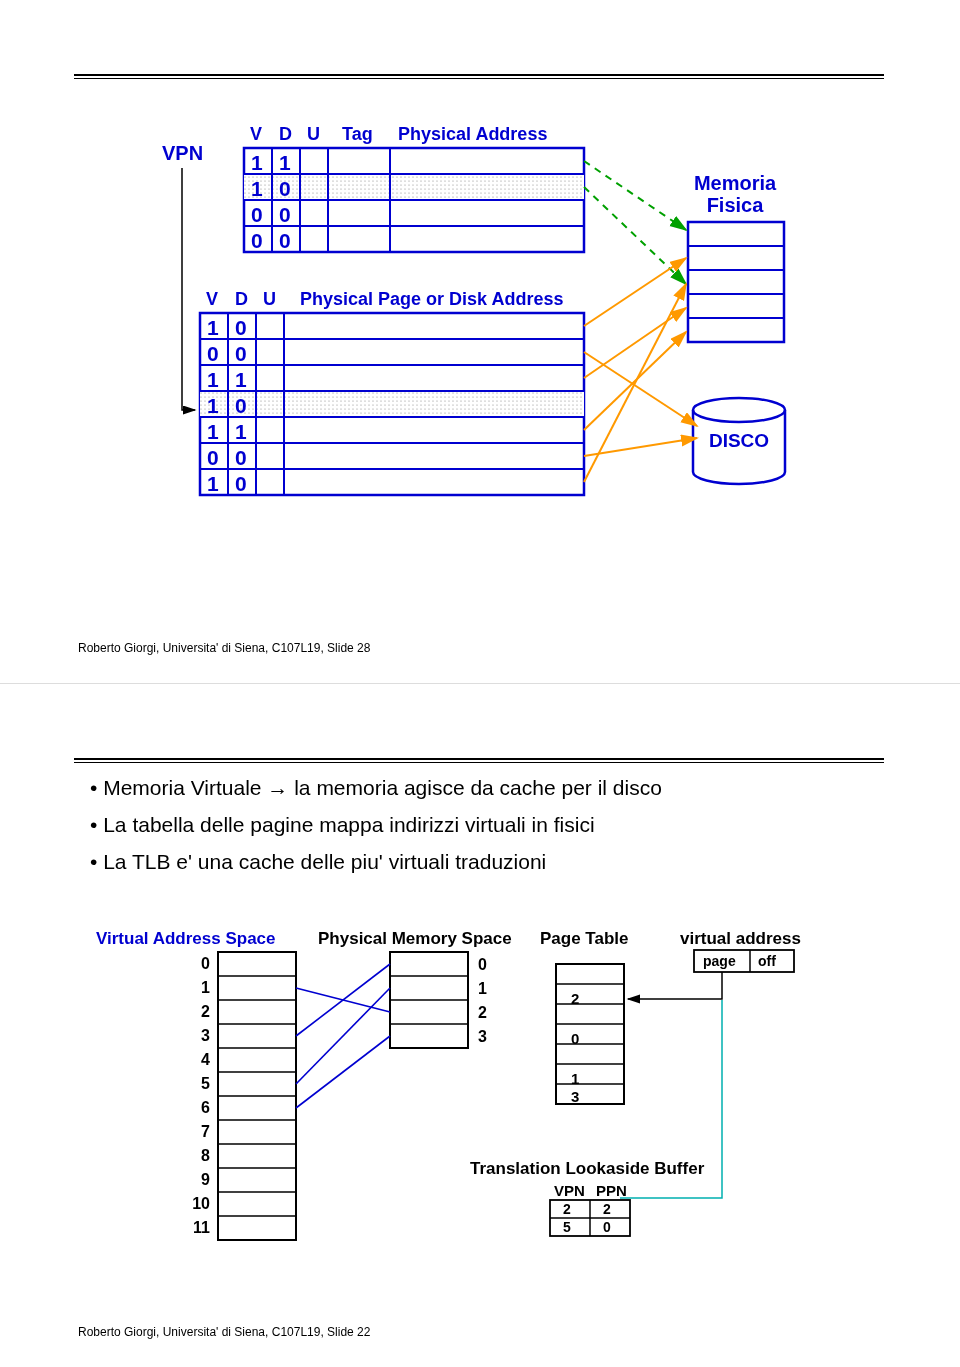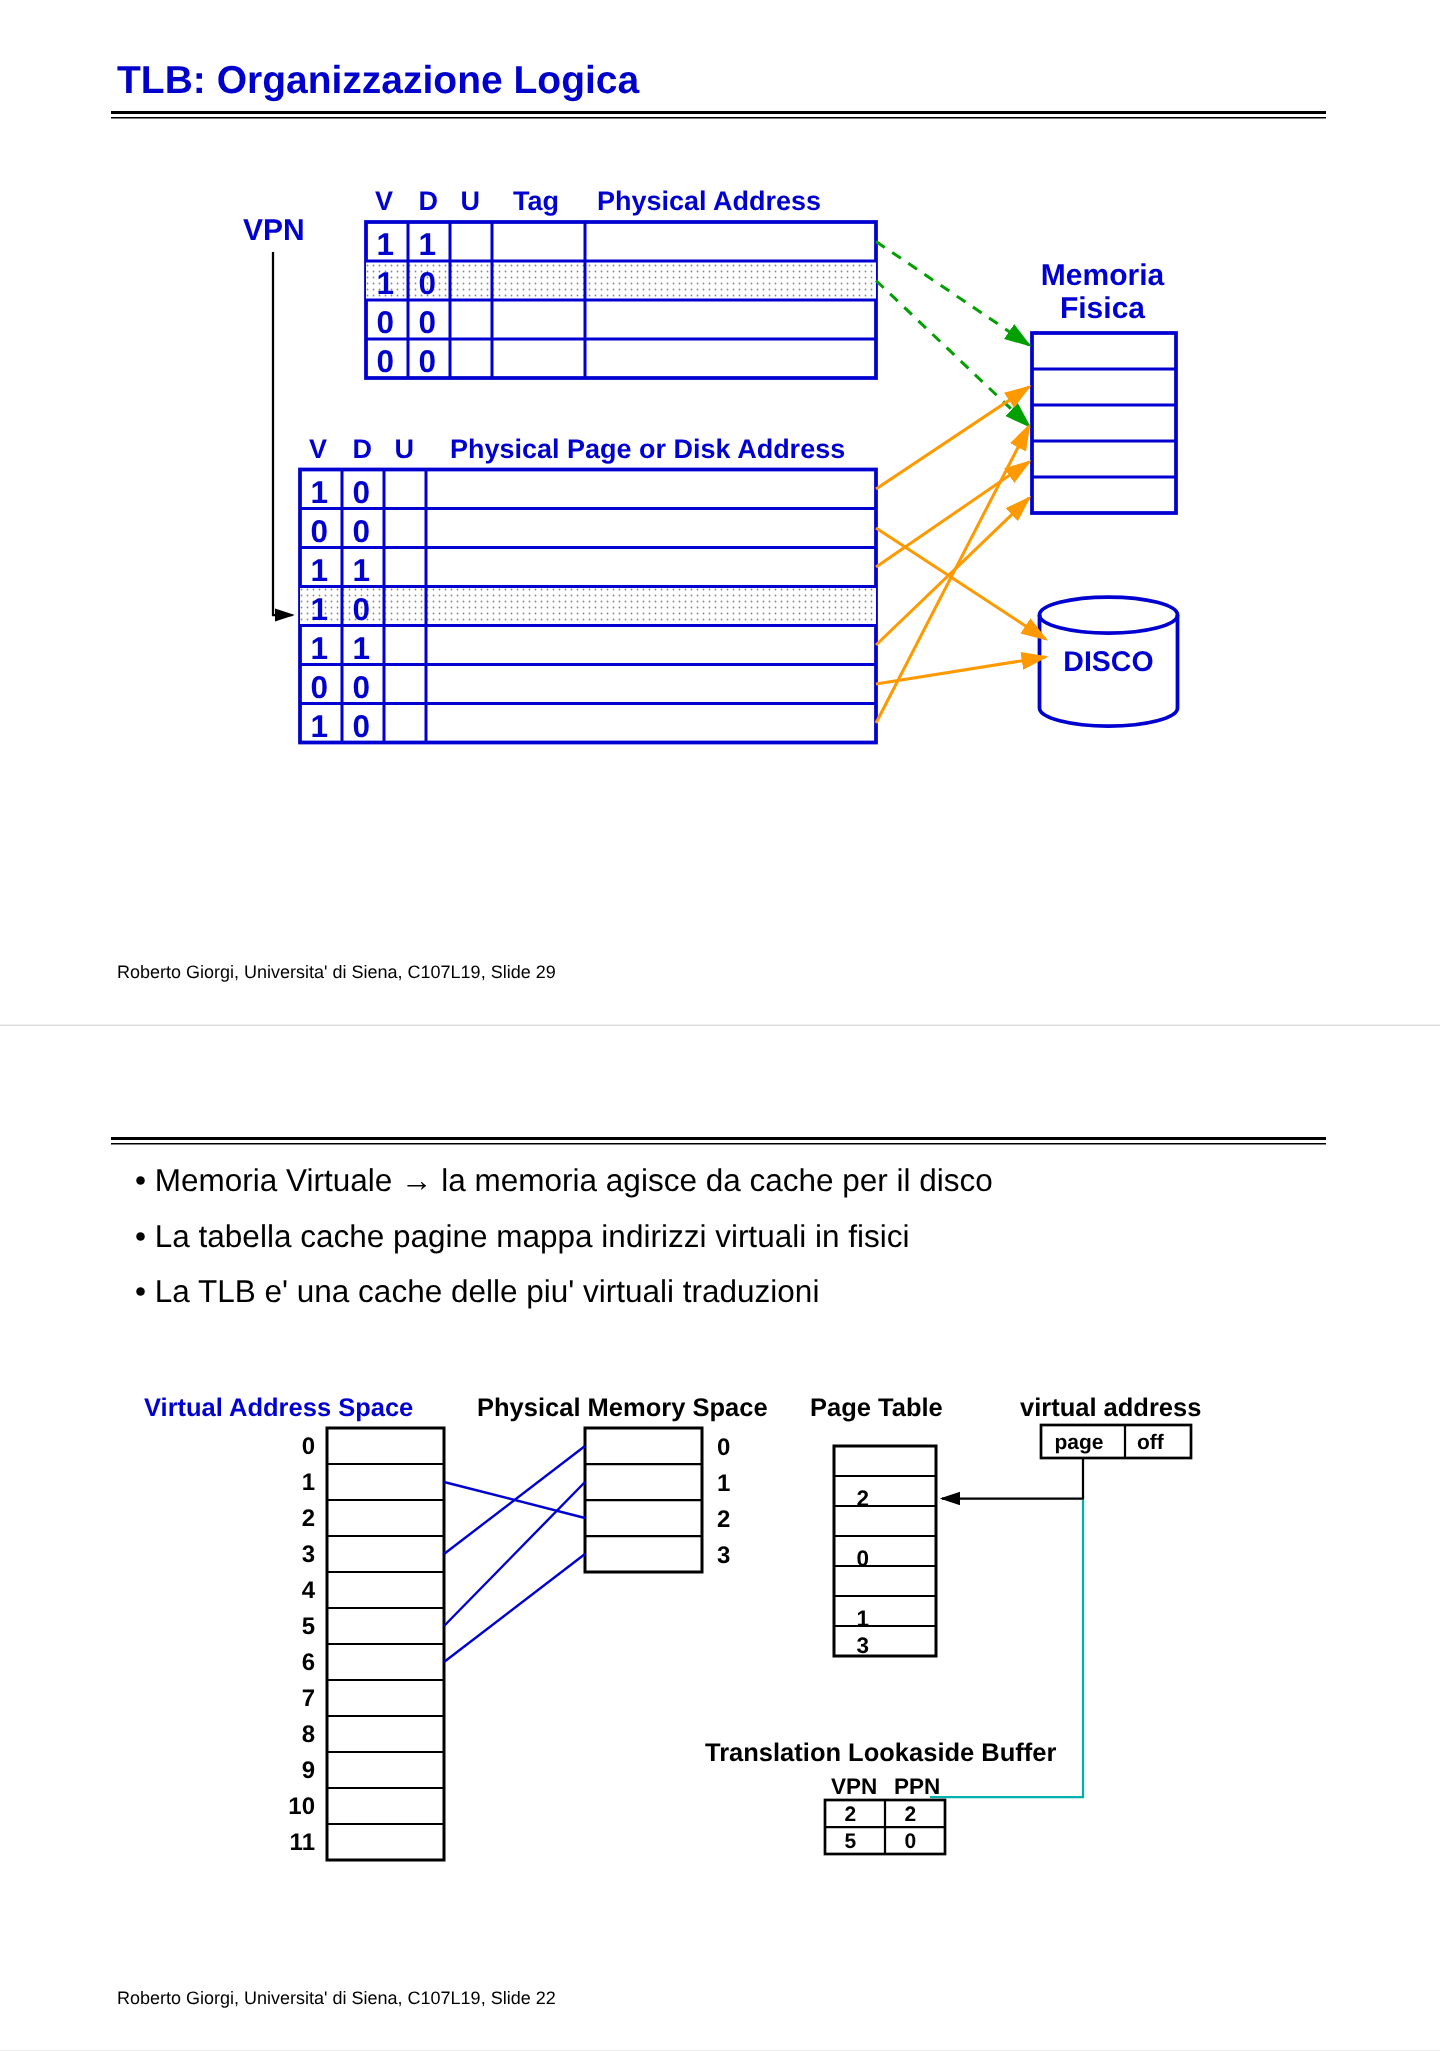--- a/index.html
+++ b/index.html
@@ -61,21 +61,20 @@
   line-height: 1.75;
 }
 .bullets div::before {
   content: "• ";
 }
 </style>
 </head>
 <body>
 
 <div class="slide">
-  <div class="slide-title">TLB: Organizzazione Logica</div>
   <div class="title-underline" style="top:74px">
     <div class="l1"></div>
       <div class="l2"></div>
   </div>
 
   <svg width="960" height="620" style="left:0;top:0">
     <defs>
       <pattern id="dots" width="4" height="4" patternUnits="userSpaceOnUse">
         <rect width="4" height="4" fill="#fff"></rect>
         <circle cx="1" cy="1" r="0.6" fill="#888"></circle>
@@ -179,32 +178,32 @@
     <g stroke="#ff9900" stroke-width="2" fill="none">
       <path d="M584 326 L686 258" marker-end="url(#ah-or)"></path>
       <path d="M584 378 L686 308" marker-end="url(#ah-or)"></path>
       <path d="M584 430 L686 332" marker-end="url(#ah-or)"></path>
       <path d="M584 482 L686 284" marker-end="url(#ah-or)"></path>
       <path d="M584 352 L697 426" marker-end="url(#ah-or)"></path>
       <path d="M584 456 L697 438" marker-end="url(#ah-or)"></path>
     </g>
   </svg>
 
-  <div class="footer">Roberto Giorgi, Universita' di Siena, C107L19,  Slide 29</div>
+  <div class="footer">Roberto Giorgi, Universita' di Siena, C107L19,  Slide 28</div>
 </div>
 
 <div class="slide">
   <div class="title-underline" style="top:74px">
     <div class="l1"></div>
       <div class="l2"></div>
   </div>
 
   <div class="bullets" style="top:86px">
     <div>Memoria Virtuale → la memoria agisce da cache per il disco</div>
-    <div>La tabella cache pagine mappa indirizzi virtuali in fisici</div>
+    <div>La tabella delle pagine mappa indirizzi virtuali in fisici</div>
     <div>La TLB e' una cache delle piu' virtuali traduzioni</div>
   </div>
 
   <svg width="960" height="500" style="left:0;top:230px">
     <defs>
       <marker id="ah-bk2" markerWidth="10" markerHeight="10" refX="8" refY="3" orient="auto">
         <path d="M0,0 L9,3 L0,6 Z" fill="#000"></path>
       </marker>
     </defs>
 

